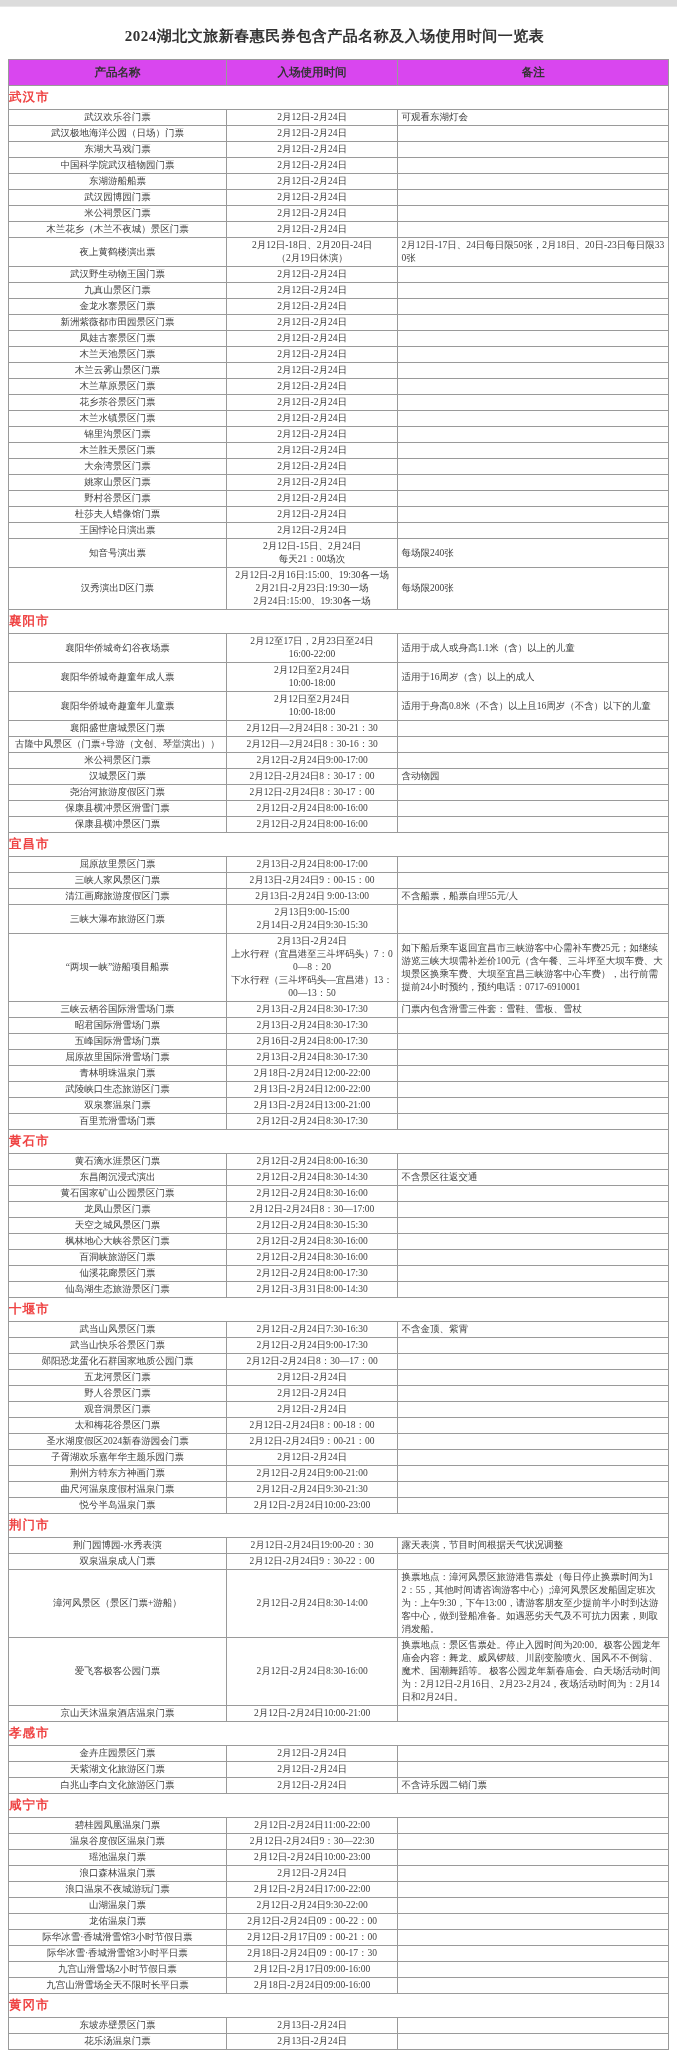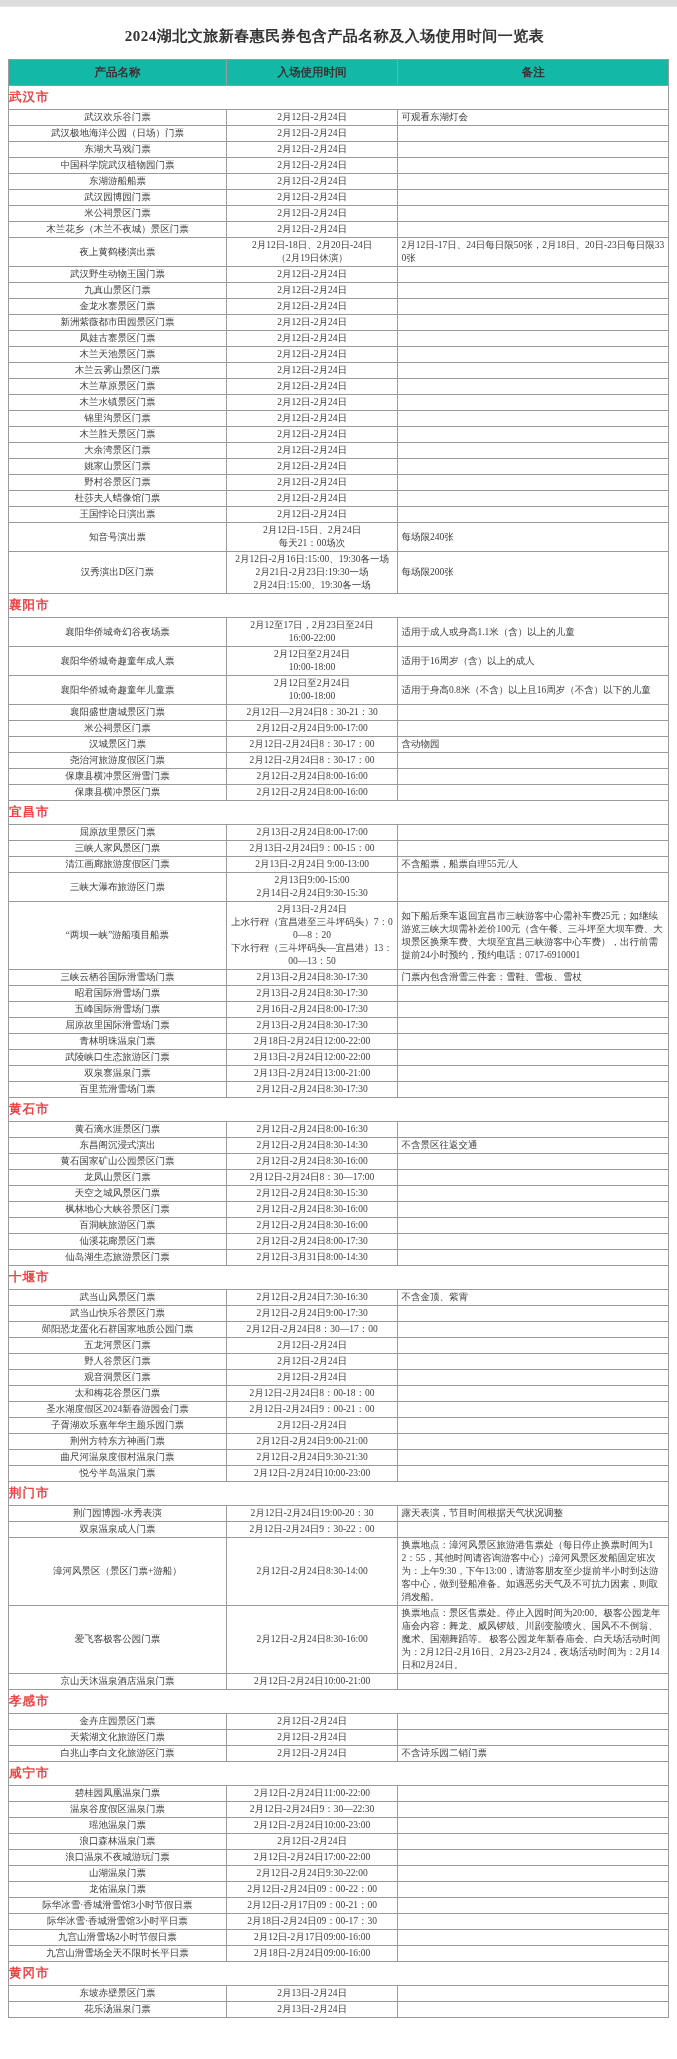--- a/index.html
+++ b/index.html
@@ -1,20 +1,20 @@
 <!DOCTYPE html>
 <html><head>
 <meta charset="utf-8">
 <style>
   html,body{margin:0;padding:0;background:#ffffff;}
   .page{width:677px;background:#ffffff;font-family:"Liberation Serif",serif;color:#3d3d3d;}
   .top-strip{height:6px;background:#dcdcdc;border-bottom:1px solid #e8e8e8;}
   .doc-title{text-align:center;font-size:15px;font-weight:bold;color:#333;padding:20px 18px 13px 10px;letter-spacing:0.5px;}
   table.ticket-table{width:661px;margin:0 auto 6px auto;border-collapse:collapse;table-layout:fixed;}
-  table.ticket-table th{border:1px solid #9a9a9a;font-size:11.5px;font-weight:bold;color:#333;padding:5px 2px;background:#14b8a6;}
+  table.ticket-table th{border:1px solid #9a9a9a;font-size:11.5px;font-weight:bold;color:#333;padding:5px 2px;background:#d946ef;}
   table.ticket-table td{border:1px solid #9a9a9a;font-size:9.5px;line-height:13px;padding:1px 3px;vertical-align:middle;word-break:break-all;}
   td.name{text-align:center;}
   td.time{text-align:center;white-space:pre-line;}
   td.note{text-align:left;white-space:pre-line;}
   tr.city td{text-align:left;font-weight:bold;font-size:12.5px;color:#ef4444;padding:5px 0;letter-spacing:1px;}
 </style>
 </head>
 <body>
 
 <div class="page">
@@ -117,20 +117,25 @@
           <td class="name">木兰云雾山景区门票</td>
           <td class="time">2月12日-2月24日</td>
           <td class="note"></td>
         </tr>
         <tr>
           <td class="name">木兰草原景区门票</td>
           <td class="time">2月12日-2月24日</td>
           <td class="note"></td>
         </tr>
         <tr>
+          <td class="name">花乡茶谷景区门票</td>
+          <td class="time">2月12日-2月24日</td>
+          <td class="note"></td>
+        </tr>
+        <tr>
           <td class="name">木兰水镇景区门票</td>
           <td class="time">2月12日-2月24日</td>
           <td class="note"></td>
         </tr>
         <tr>
           <td class="name">锦里沟景区门票</td>
           <td class="time">2月12日-2月24日</td>
           <td class="note"></td>
         </tr>
         <tr>
@@ -196,20 +201,25 @@
           <td class="time">2月12日至2月24日
 10:00-18:00</td>
           <td class="note">适用于身高0.8米（不含）以上且16周岁（不含）以下的儿童</td>
         </tr>
         <tr>
           <td class="name">襄阳盛世唐城景区门票</td>
           <td class="time">2月12日—2月24日8：30-21：30</td>
           <td class="note"></td>
         </tr>
         <tr>
+          <td class="name">古隆中风景区（门票+导游（文创、琴堂演出））</td>
+          <td class="time">2月12日—2月24日8：30-16：30</td>
+          <td class="note"></td>
+        </tr>
+        <tr>
           <td class="name">米公祠景区门票</td>
           <td class="time">2月12日-2月24日9:00-17:00</td>
           <td class="note"></td>
         </tr>
         <tr>
           <td class="name">汉城景区门票</td>
           <td class="time">2月12日-2月24日8：30-17：00</td>
           <td class="note">含动物园</td>
         </tr>
         <tr>

